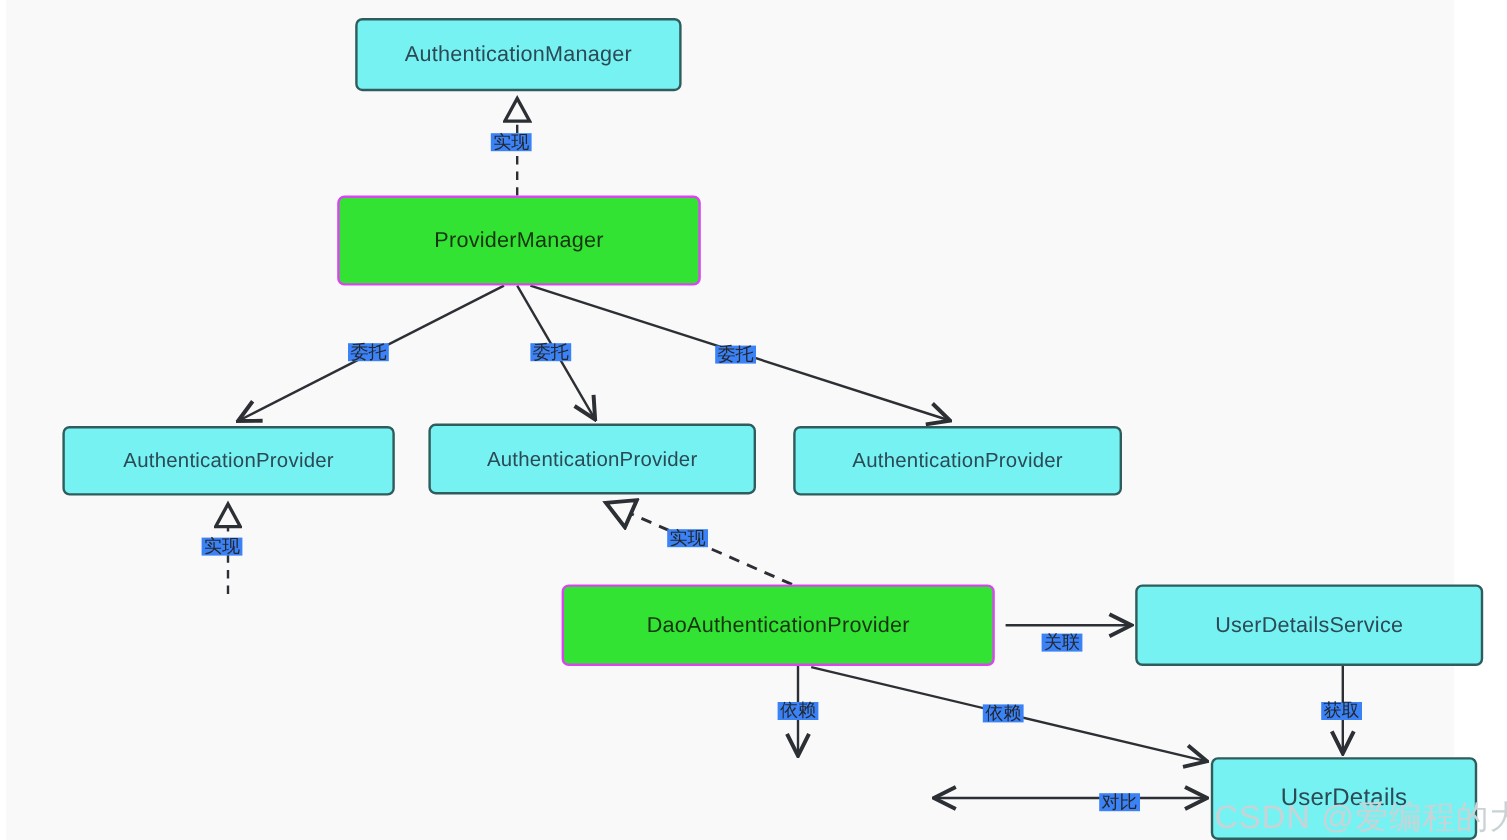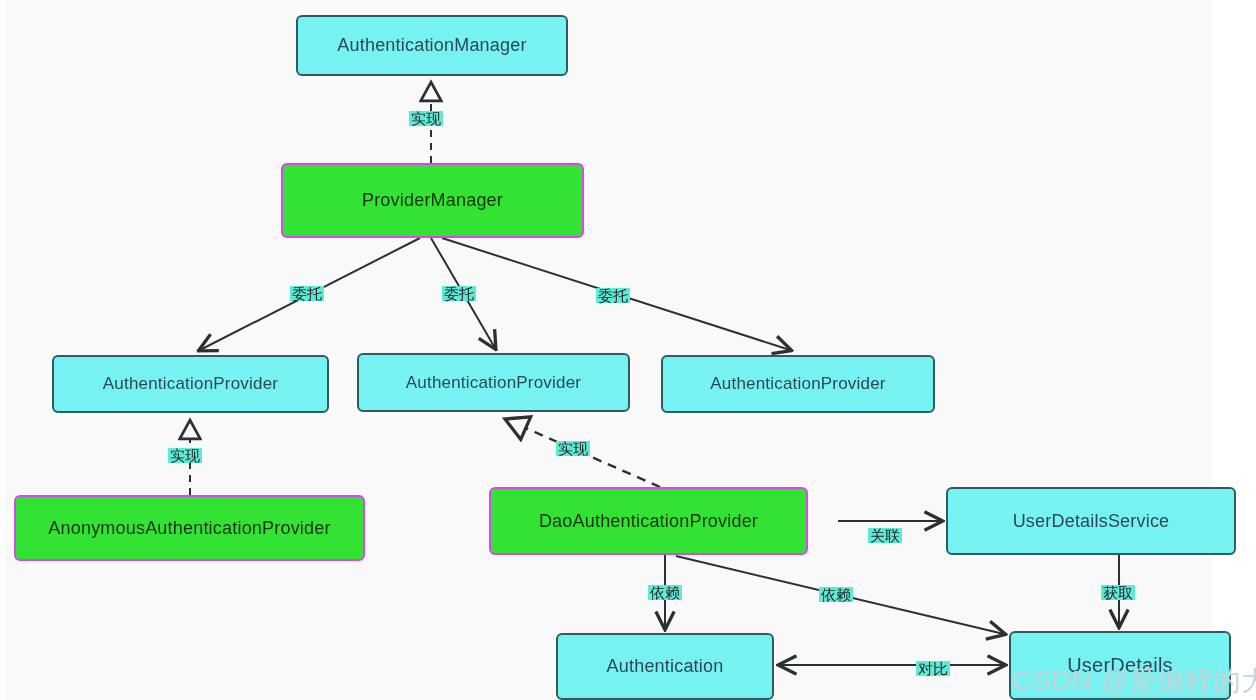--- a/index.html
+++ b/index.html
@@ -48,21 +48,21 @@
   }
   .node-green {
     background: #33e333;
     border: 2px solid #d946ef;
     color: #17330f;
   }
   .edge-label {
     position: absolute;
     font-size: 15px;
     color: #23262b;
-    background: #5eead4;
+    background: #3b82f6;
     padding: 0 2px;
     white-space: nowrap;
     line-height: 1;
   }
   .watermark {
     position: absolute;
     font-size: 27px;
     color: #c9d3d6;
     white-space: nowrap;
     letter-spacing: 1px;
@@ -140,35 +140,29 @@
   </div>
 
   <div class="node node-cyan" style="left:357px; top:353px; width:273px; height:59px; font-size:17px;">
     <span>AuthenticationProvider</span>
   </div>
 
   <div class="node node-cyan" style="left:661px; top:355px; width:274px; height:58px; font-size:17px;">
     <span>AuthenticationProvider</span>
   </div>
 
-  <div class="node node-green" style="left:14px; top:495px; width:351px; height:66px; font-size:18px;">
-    <span>AnonymousAuthenticationProvider</span>
-  </div>
 
-  <div class="node node-green" style="left:489px; top:487px; width:319px; height:68px; font-size:18px;align-items:center;">
+  <div class="node node-green" style="left:468px; top:487px; width:361px; height:68px; font-size:18px;align-items:center;">
     <span>DaoAuthenticationProvider</span>
   </div>
 
   <div class="node node-cyan" style="left:946px; top:487px; width:290px; height:68px; font-size:18px;">
     <span>UserDetailsService</span>
   </div>
 
-  <div class="node node-cyan" style="left:556px; top:633px; width:218px; height:67px; font-size:18px;">
-    <span>Authentication</span>
-  </div>
 
   <div class="node node-cyan" style="left:1009px; top:631px; width:222px; height:69px; font-size:20px;text-align:center;">
     <span>UserDetails</span>
   </div>
 
   <div class="edge-label" style="left:409px; top:111px;">实现</div>
   <div class="edge-label" style="left:290px; top:286px;">委托</div>
   <div class="edge-label" style="left:442px; top:286px;">委托</div>
   <div class="edge-label" style="left:596px; top:288px;">委托</div>
   <div class="edge-label" style="left:168px; top:448px;">实现</div>

